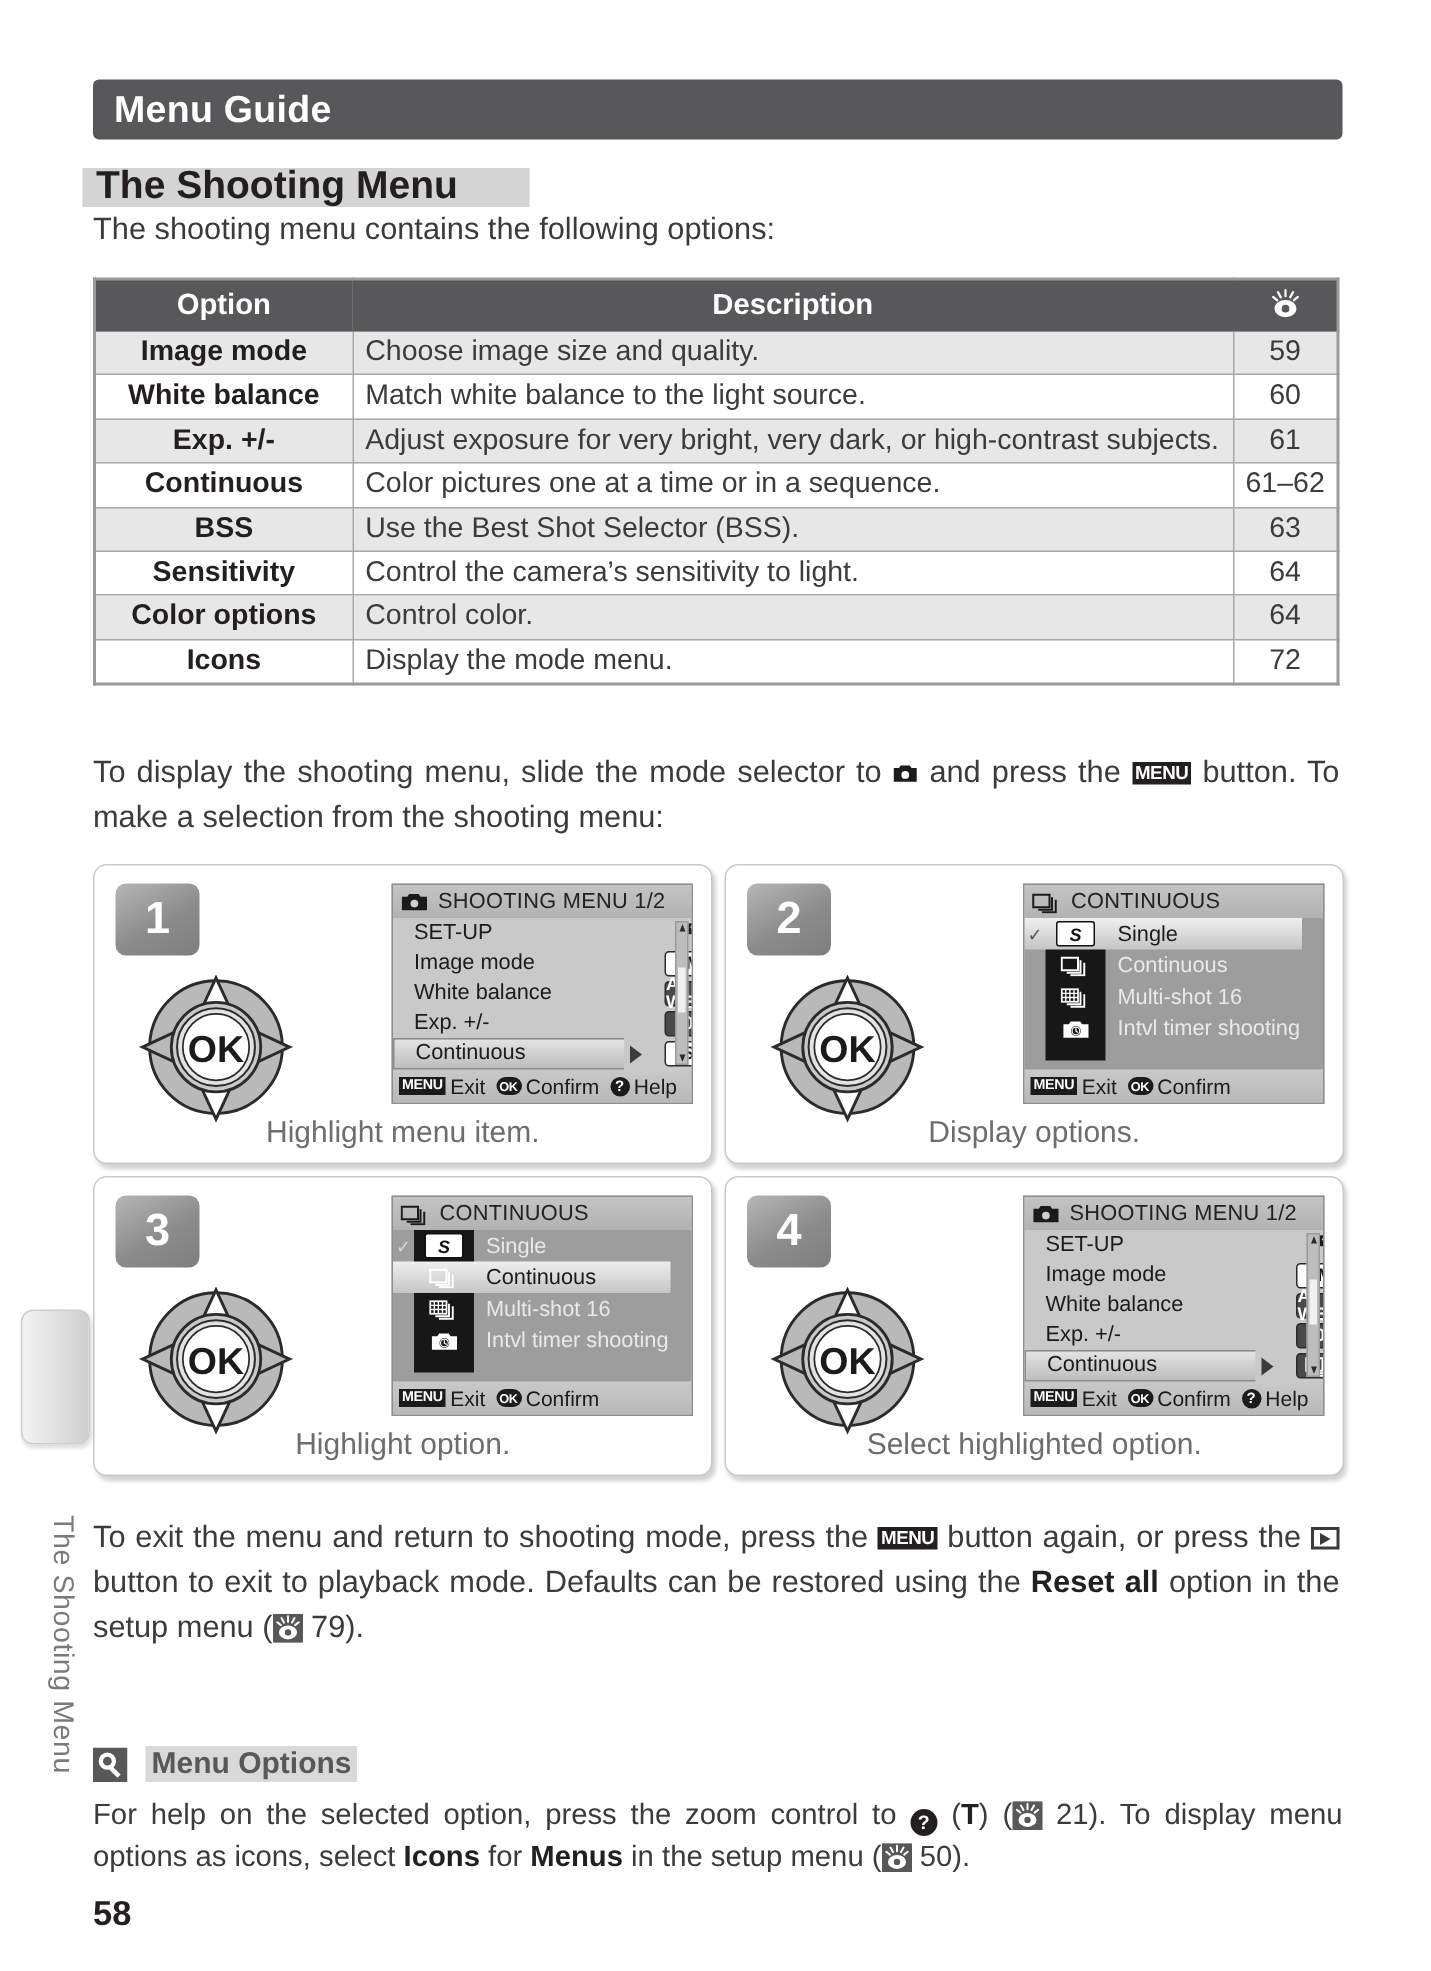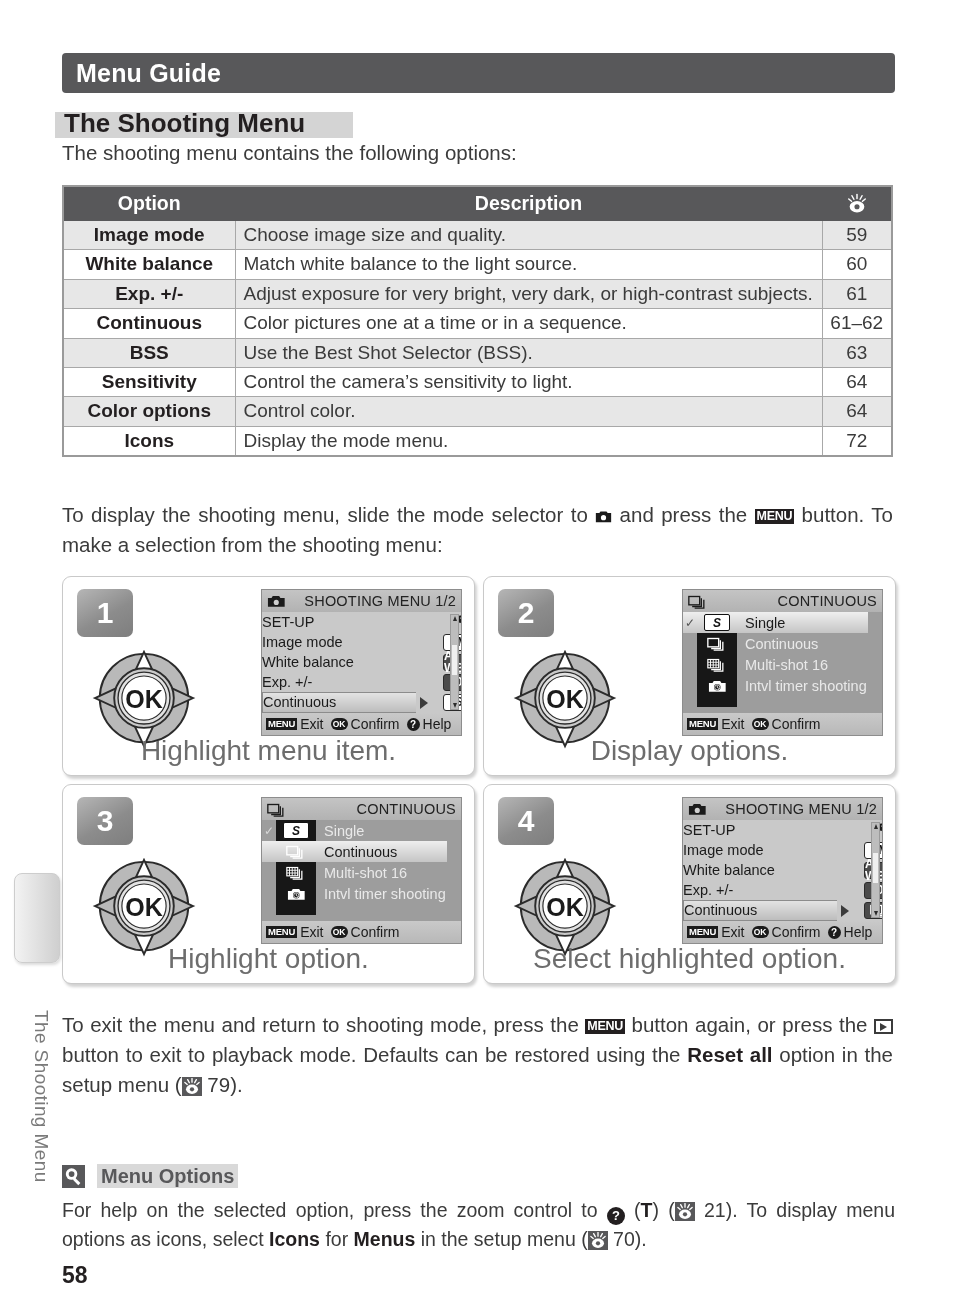--- a/index.html
+++ b/index.html
@@ -118,47 +118,47 @@
   }
   .badge{
     position:absolute; left:14px; top:12px; width:56px; height:48px;
     border-radius:7px; color:#fff; font-size:30px; font-weight:bold;
     display:flex; align-items:center; justify-content:center;
     background:linear-gradient(150deg,#b6b6b6 0%,#8c8c8c 55%,#7e7e7e 100%);
   }
   .dpad{ position:absolute; left:28px; top:73px; width:106px; height:100px; }
   .caption{
     position:absolute; left:0; right:0; bottom:8px; text-align:center;
-    font-size:28px; color:#6d6d6d;
+    font-size:20px; color:#6d6d6d;
   }
 
   
   .lcd{
     position:absolute; right:12px; top:12px; width:201px; height:147px;
     background:#cfcfcf; border:1.5px solid #8d8d8d;
     font-size:13.5px; color:#1b1b1b;
     overflow:hidden;
   }
   .lcd-title{
     height:22px; background:linear-gradient(180deg,#c4c4c4,#b2b2b2);
     display:flex; align-items:center; gap:6px; padding:0 5px;
     font-size:14.5px; letter-spacing:.2px; color:#222;
   }
-  .lcd-title .tt{ flex:1; text-align:right; }
+  .lcd-title .tt{ flex:1; text-align:left; }
   .lcd-body{ position:relative; height:101px; background:#c9c9c9; }
   .lcd-foot{
     height:22px; background:linear-gradient(180deg,#c9c9c9,#b8b8b8);
     display:flex; align-items:center; gap:7px; padding:0 4px;
     font-size:14px; color:#1b1b1b;
   }
 
   
   .mlist{ position:absolute; left:0; top:0; right:0; }
   .mrow{
-    height:20px; line-height:20px; padding-left:0;
+    height:20px; line-height:20px; padding-left:14px;
     font-size:14.5px; color:#1b1b1b;
   }
   .mrow.sel{
     background:linear-gradient(180deg,#e3e3e3,#bdbdbd);
     border:1px solid #8c8c8c; border-right:none;
     width:154px; height:21px; line-height:19px;
     position:relative;
   }
   .mrow.sel .arrow{
     position:absolute; right:-12px; top:4px;
@@ -737,17 +737,17 @@
         <rect width="24" height="24" fill="#58585a"></rect>
         <g stroke="#fff" stroke-width="1.7" stroke-linecap="round">
           <line x1="12" y1="2" x2="12" y2="6.5"></line>
           <line x1="6.5" y1="3.4" x2="8.6" y2="7.2"></line>
           <line x1="17.5" y1="3.4" x2="15.4" y2="7.2"></line>
           <line x1="3" y1="7" x2="6" y2="9.4"></line>
           <line x1="21" y1="7" x2="18" y2="9.4"></line>
         </g>
         <ellipse cx="12" cy="15.5" rx="7.6" ry="5.9" fill="#fff"></ellipse>
         <circle cx="12" cy="15.5" r="2.7" fill="#58585a"></circle>
-      </svg> <span>70</span><span>).</span>
+      </svg> <span>50</span><span>).</span>
   </div>
 </div>
 
 <div class="pageno">58</div>
 
 </body></html>

